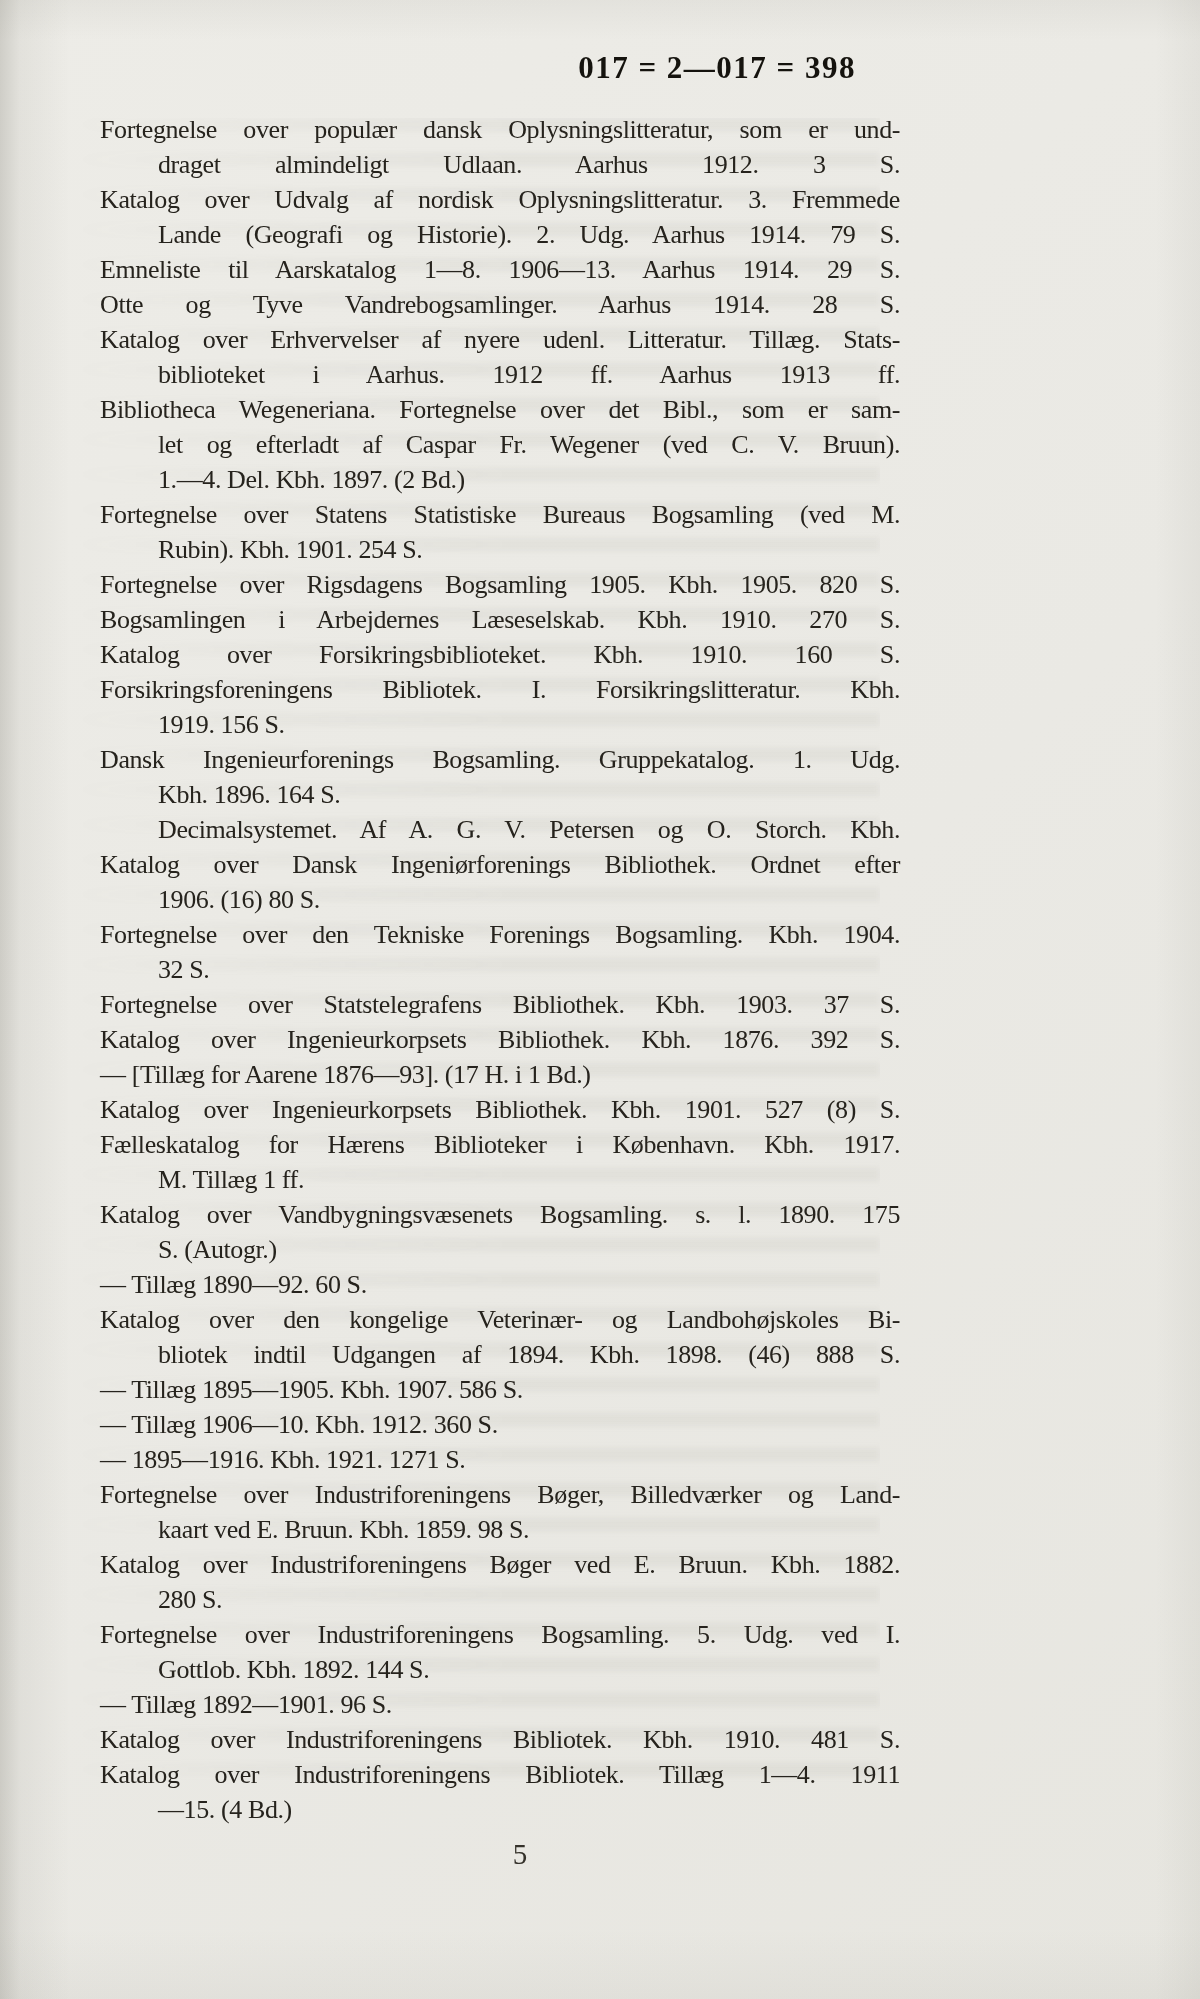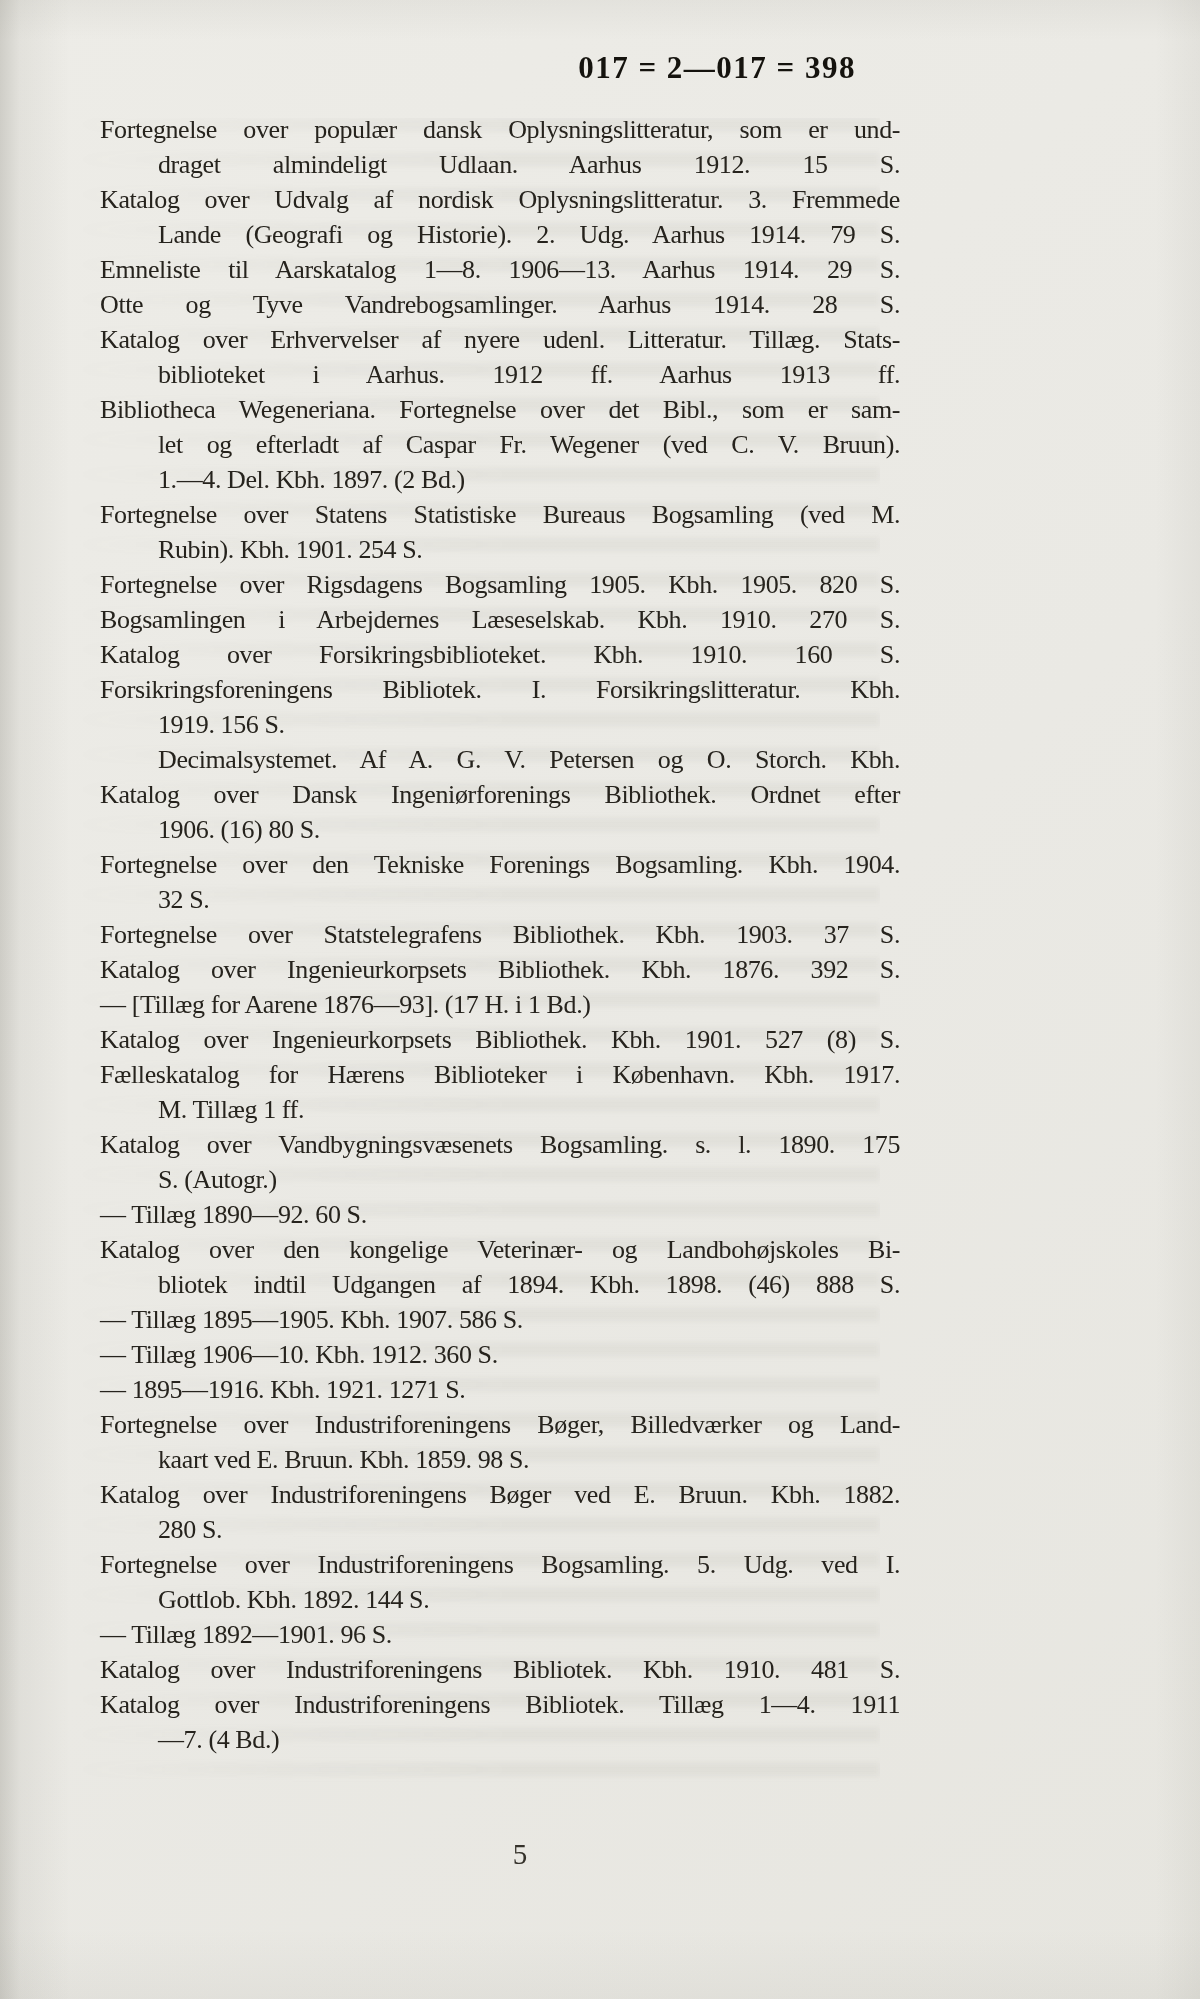--- a/index.html
+++ b/index.html
@@ -51,21 +51,21 @@
 </head>
 <body>
 
 <div class="page">
   <div class="bleed"></div>
   <div class="header">017 = 2—017 = 398</div>
   <div class="entries">
 
   <div class="entry">
         <div class="ln full">Fortegnelse over populær dansk Oplysningslitteratur, som er und-</div>
-        <div class="ln cont full">draget almindeligt Udlaan. Aarhus 1912. 15 S.</div>
+        <div class="ln cont full">draget almindeligt Udlaan. Aarhus 1912. 3 S.</div>
       </div>
       <div class="entry">
         <div class="ln full">Katalog over Udvalg af nordisk Oplysningslitteratur. 3. Fremmede</div>
         <div class="ln cont full">Lande (Geografi og Historie). 2. Udg. Aarhus 1914. 79 S.</div>
       </div>
       <div class="entry">
         <div class="ln full">Emneliste til Aarskatalog 1—8. 1906—13. Aarhus 1914. 29 S.</div>
       </div>
       <div class="entry">
         <div class="ln full">Otte og Tyve Vandrebogsamlinger. Aarhus 1914. 28 S.</div>
@@ -88,20 +88,24 @@
       </div>
       <div class="entry">
         <div class="ln full">Bogsamlingen i Arbejdernes Læseselskab. Kbh. 1910. 270 S.</div>
       </div>
       <div class="entry">
         <div class="ln full">Katalog over Forsikringsbiblioteket. Kbh. 1910. 160 S.</div>
       </div>
       <div class="entry">
         <div class="ln full">Forsikringsforeningens Bibliotek. I. Forsikringslitteratur. Kbh.</div>
         <div class="ln cont">1919. 156 S.</div>
+      </div>
+      <div class="entry">
+        <div class="ln full">Dansk Ingenieurforenings Bogsamling. Gruppekatalog. 1. Udg.</div>
+        <div class="ln cont">Kbh. 1896. 164 S.</div>
       </div>
       <div class="entry">
         <div class="ln cont full">Decimalsystemet. Af A. G. V. Petersen og O. Storch. Kbh.</div>
         <div class="ln full">Katalog over Dansk Ingeniørforenings Bibliothek. Ordnet efter</div>
         <div class="ln cont">1906. (16) 80 S.</div>
       </div>
       <div class="entry">
         <div class="ln full">Fortegnelse over den Tekniske Forenings Bogsamling. Kbh. 1904.</div>
         <div class="ln cont">32 S.</div>
       </div>
@@ -154,17 +158,17 @@
         <div class="ln cont">Gottlob. Kbh. 1892. 144 S.</div>
       </div>
       <div class="entry">
         <div class="ln">— Tillæg 1892—1901. 96 S.</div>
       </div>
       <div class="entry">
         <div class="ln full">Katalog over Industriforeningens Bibliotek. Kbh. 1910. 481 S.</div>
       </div>
       <div class="entry">
         <div class="ln full">Katalog over Industriforeningens Bibliotek. Tillæg 1—4. 1911</div>
-        <div class="ln cont">—7. (4 Bd.)</div>
+        <div class="ln cont">—15. (4 Bd.)</div>
       </div>
     </div>
   <div class="pagenum">5</div>
 </div>
 
 </body></html>

